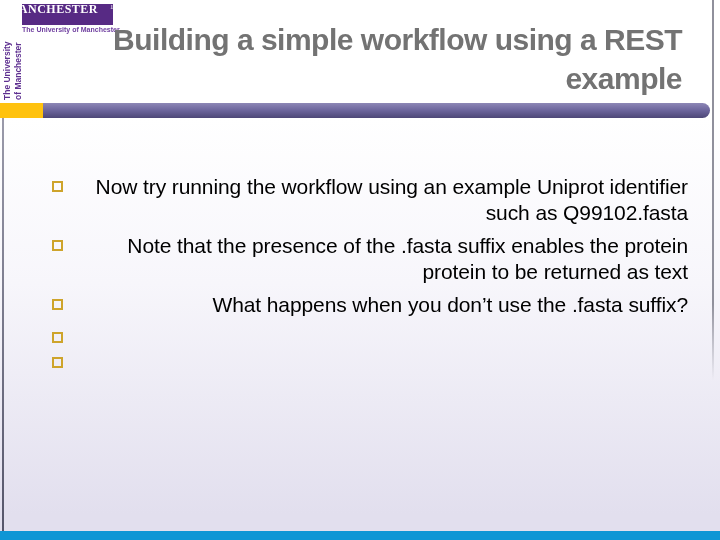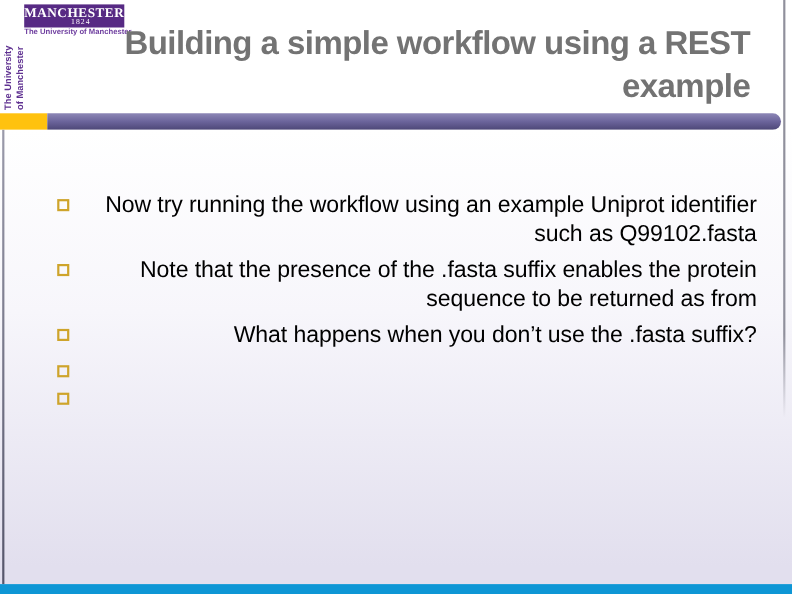--- a/index.html
+++ b/index.html
@@ -8,21 +8,21 @@
     width:720px;height:540px;
     background:#ffffff;
     overflow:hidden;
     font-family:"Liberation Sans", sans-serif;
   }
 
   
   .logo-box{
     position:absolute;left:22px;top:4px;width:91px;height:21px;
     background:#572A84;color:#ffffff;text-align:center;
-    display:flex;flex-direction:column;justify-content:center;
+    display:flex;justify-content:center;
   }
   .logo-wordmark{
     font-family:"Liberation Serif", serif;
     font-size:12px;font-weight:bold;letter-spacing:0.5px;line-height:11px;
   }
   .logo-year{
     font-family:"Liberation Serif", serif;
     font-size:7px;line-height:7px;letter-spacing:1px;padding-left:12px;
   }
   .logo-subtext{
@@ -117,21 +117,21 @@
   <div class="content">
     <div class="bullet-list">
 
       <div class="bullet-item">
         <span class="bullet-square"></span>
         <span>Now try running the workflow using an example Uniprot identifier such as Q99102.fasta</span>
       </div>
 
       <div class="bullet-item">
         <span class="bullet-square"></span>
-        <span>Note that the presence of the .fasta suffix enables the protein sequence to be returned as from</span>
+        <span>Note that the presence of the .fasta suffix enables the protein protein to be returned as text</span>
       </div>
 
       <div class="bullet-item">
         <span class="bullet-square"></span>
         <span>What happens when you don’t use the .fasta suffix?</span>
       </div>
 
       <div class="bullet-item">
         <span class="bullet-square"></span>
       </div>

